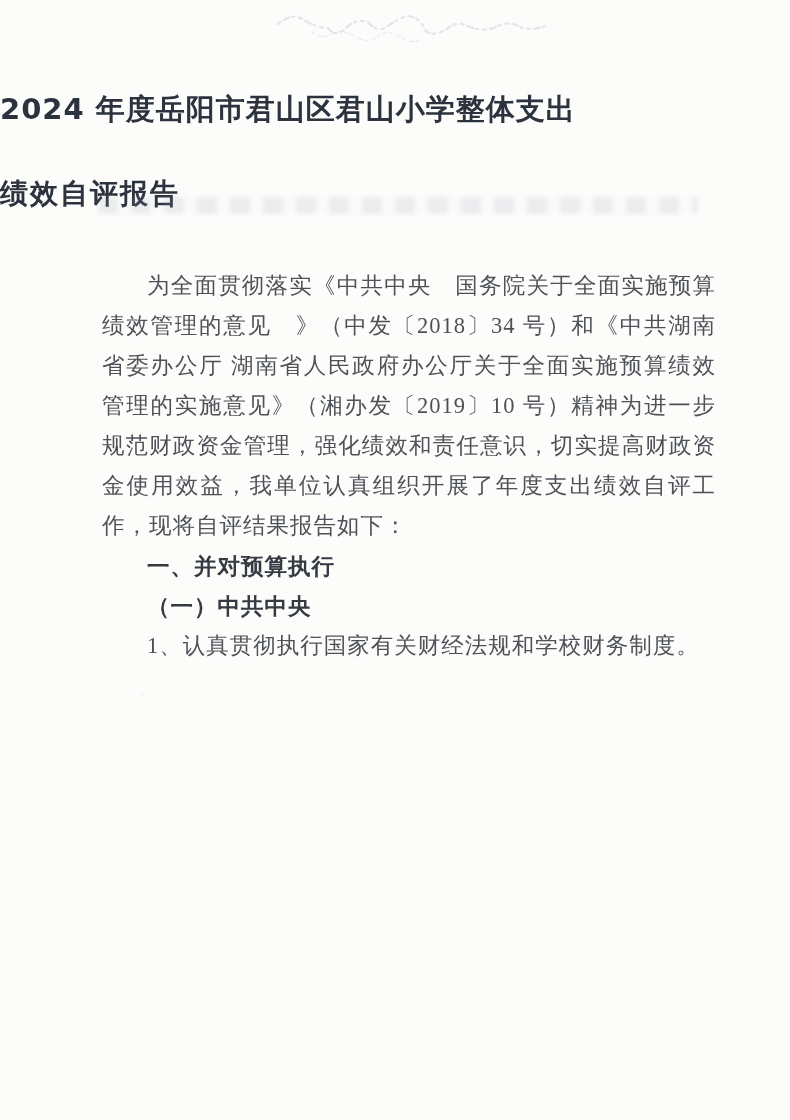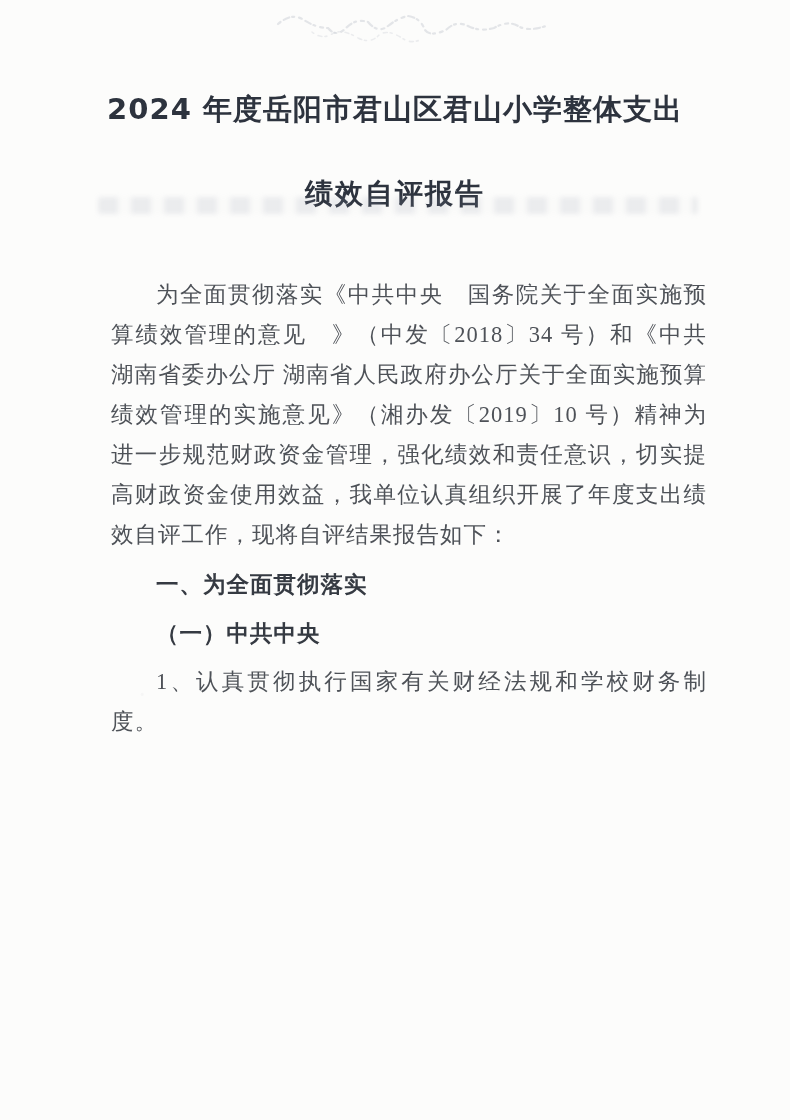--- a/index.html
+++ b/index.html
@@ -41,21 +41,21 @@
       rgba(148,156,172,0.16) 0px, rgba(148,156,172,0.16) 20px,
       rgba(148,156,172,0.02) 20px, rgba(148,156,172,0.02) 33px);
     filter: blur(2.5px);
     border-radius: 3px;
   }
   .title-block {
     position: absolute;
     top: 88px;
     left: 0;
     width: 100%;
-    text-align: center;
+    text-align: left;
     color: #2d333e;
     font-family: "DejaVu Sans", sans-serif;
     font-weight: bold;
   }
   .title-line1 {
     font-size: 29px;
     letter-spacing: 1px;
     line-height: 42px;
   }
   .title-line2 {
@@ -70,21 +70,21 @@
     left: 102px;
     width: 614px;
     font-size: 22.5px;
     line-height: 40px;
     letter-spacing: 1px;
     color: #4e5258;
     text-align: justify;
     text-justify: inter-ideograph;
   }
   .body-text p {
-    margin: 9px;
+    margin: 0;
     text-indent: 2em;
   }
   .heading {
     font-family: "DejaVu Sans", sans-serif;
     font-weight: bold;
     color: #353a42;
     letter-spacing: 1px;
   }
 </style>
 </head>
@@ -99,18 +99,18 @@
 
   <div class="title-block">
     <div class="title-line1">2024 年度岳阳市君山区君山小学整体支出</div>
     <div class="title-line2">绩效自评报告</div>
   </div>
 
   <div class="ghost-bleed"></div>
 
   <div class="body-text">
     <p>为全面贯彻落实《中共中央　国务院关于全面实施预算绩效管理的意见　》（中发〔2018〕34 号）和《中共湖南省委办公厅 湖南省人民政府办公厅关于全面实施预算绩效管理的实施意见》（湘办发〔2019〕10 号）精神为进一步规范财政资金管理，强化绩效和责任意识，切实提高财政资金使用效益，我单位认真组织开展了年度支出绩效自评工作，现将自评结果报告如下：</p>
-    <p class="heading">一、为全面贯彻落实</p>
+    <p class="heading">一、并对预算执行</p>
     <p class="heading">（一）中共中央</p>
     <p>1、认真贯彻执行国家有关财经法规和学校财务制度。</p>
   </div>
 
 </div>
 
 </body></html>

